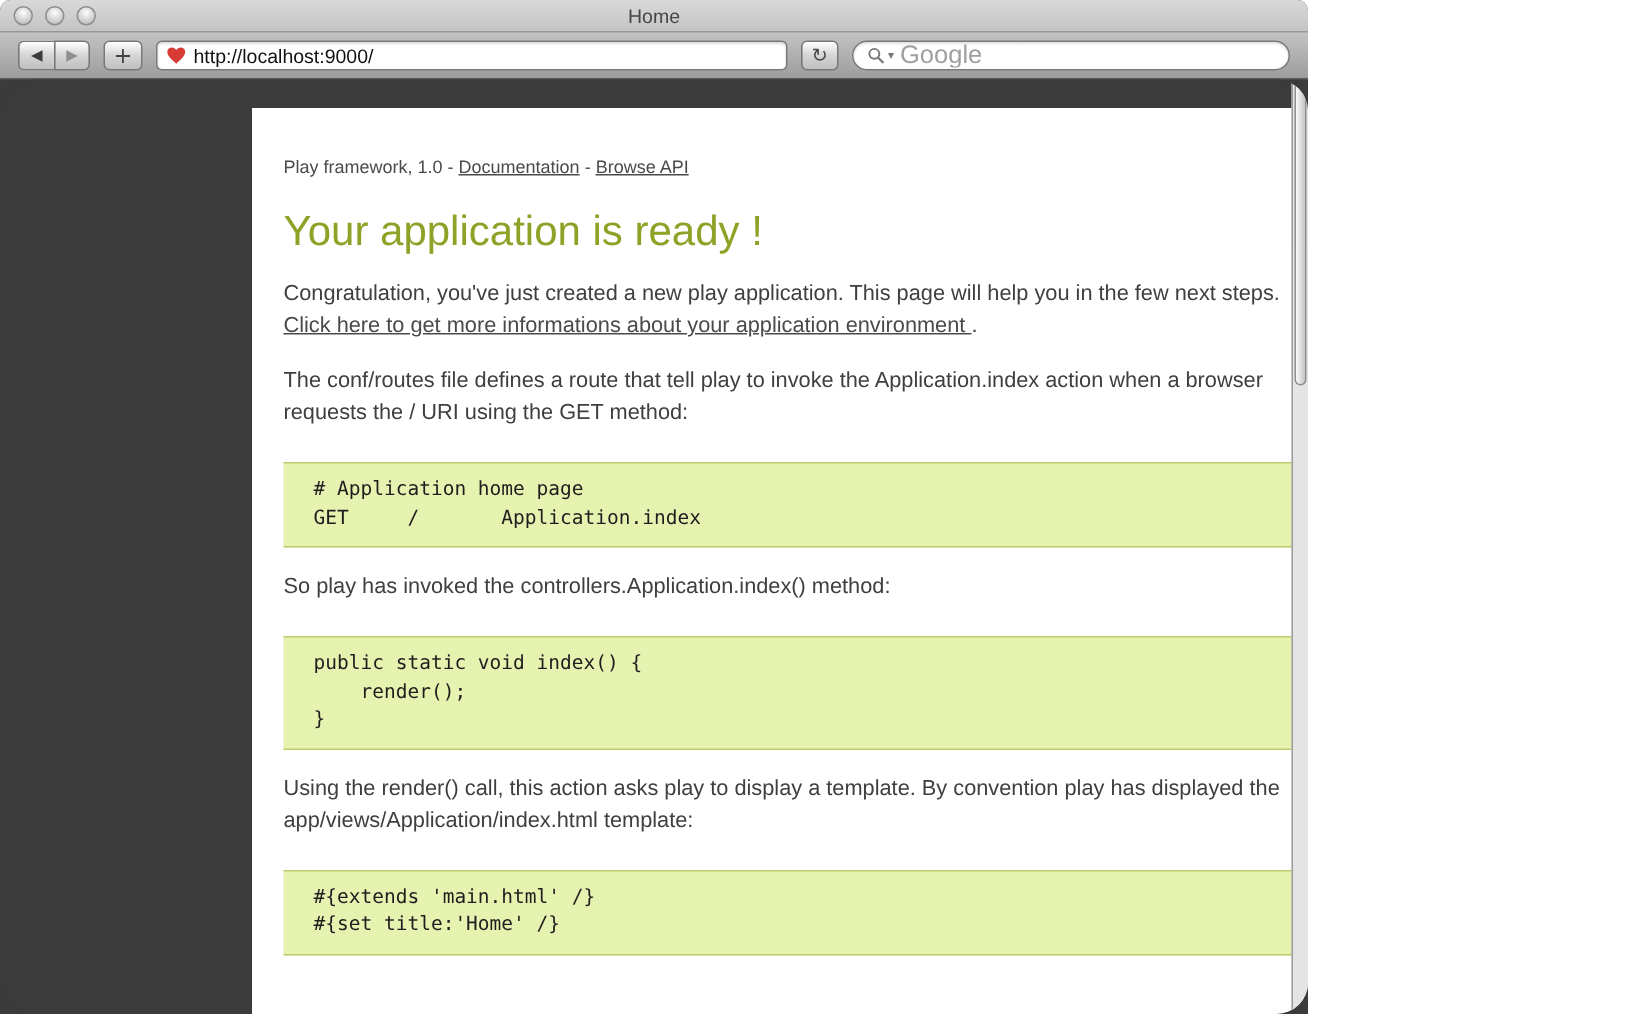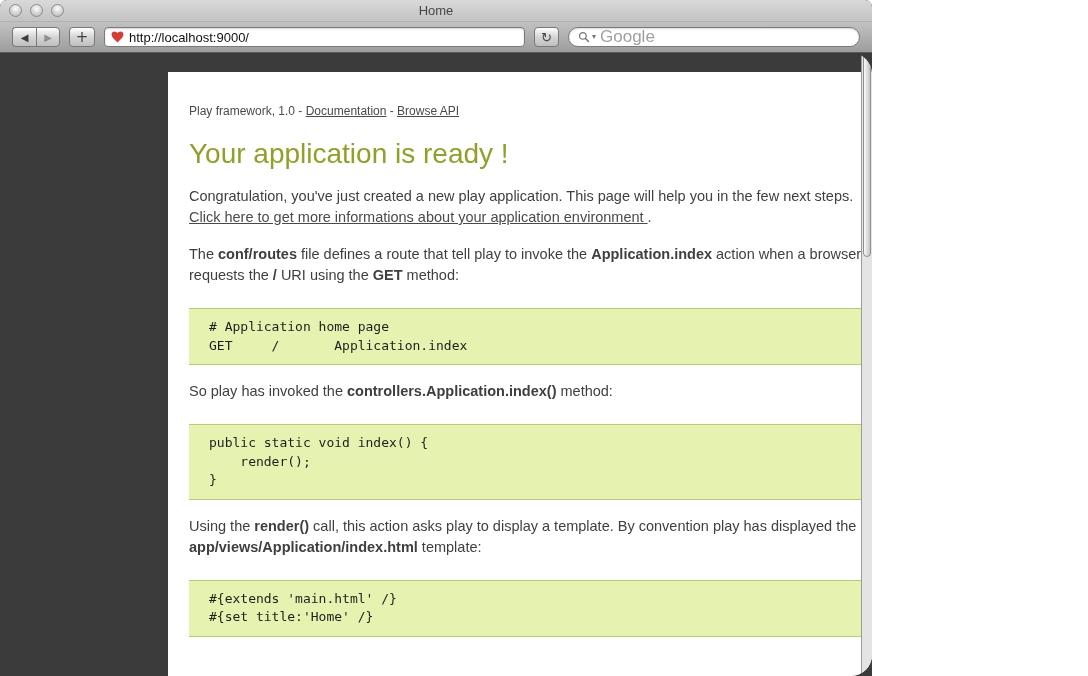--- a/index.html
+++ b/index.html
@@ -110,21 +110,21 @@
   .meta { font-size:12px; color:#4a4a4a; }
   .meta a, .link {
     color:#4a4a4a; text-decoration:underline; cursor:pointer;
   }
   h1.page-title {
     margin-top:20px;
     font-size:28px; font-weight:400; line-height:32px;
     color:var(--accent,#8fa227);
   }
   p.para { margin-top:16px; font-size:14.5px; line-height:21px; color:var(--text,#3f3f3f); }
-  .b { font-weight:bold; }
+  .b { font-weight:normal; }
   .section-head { margin-top:26px; }
   .section-head span.hl {
     display:inline-block;
     background:var(--highlight,#bcd64f);
     color:#3d3d3d;
     font-size:18px; font-weight:400;
     padding:3px 8px 4px 6px;
   }
   pre.code {
     margin-top:22px;

